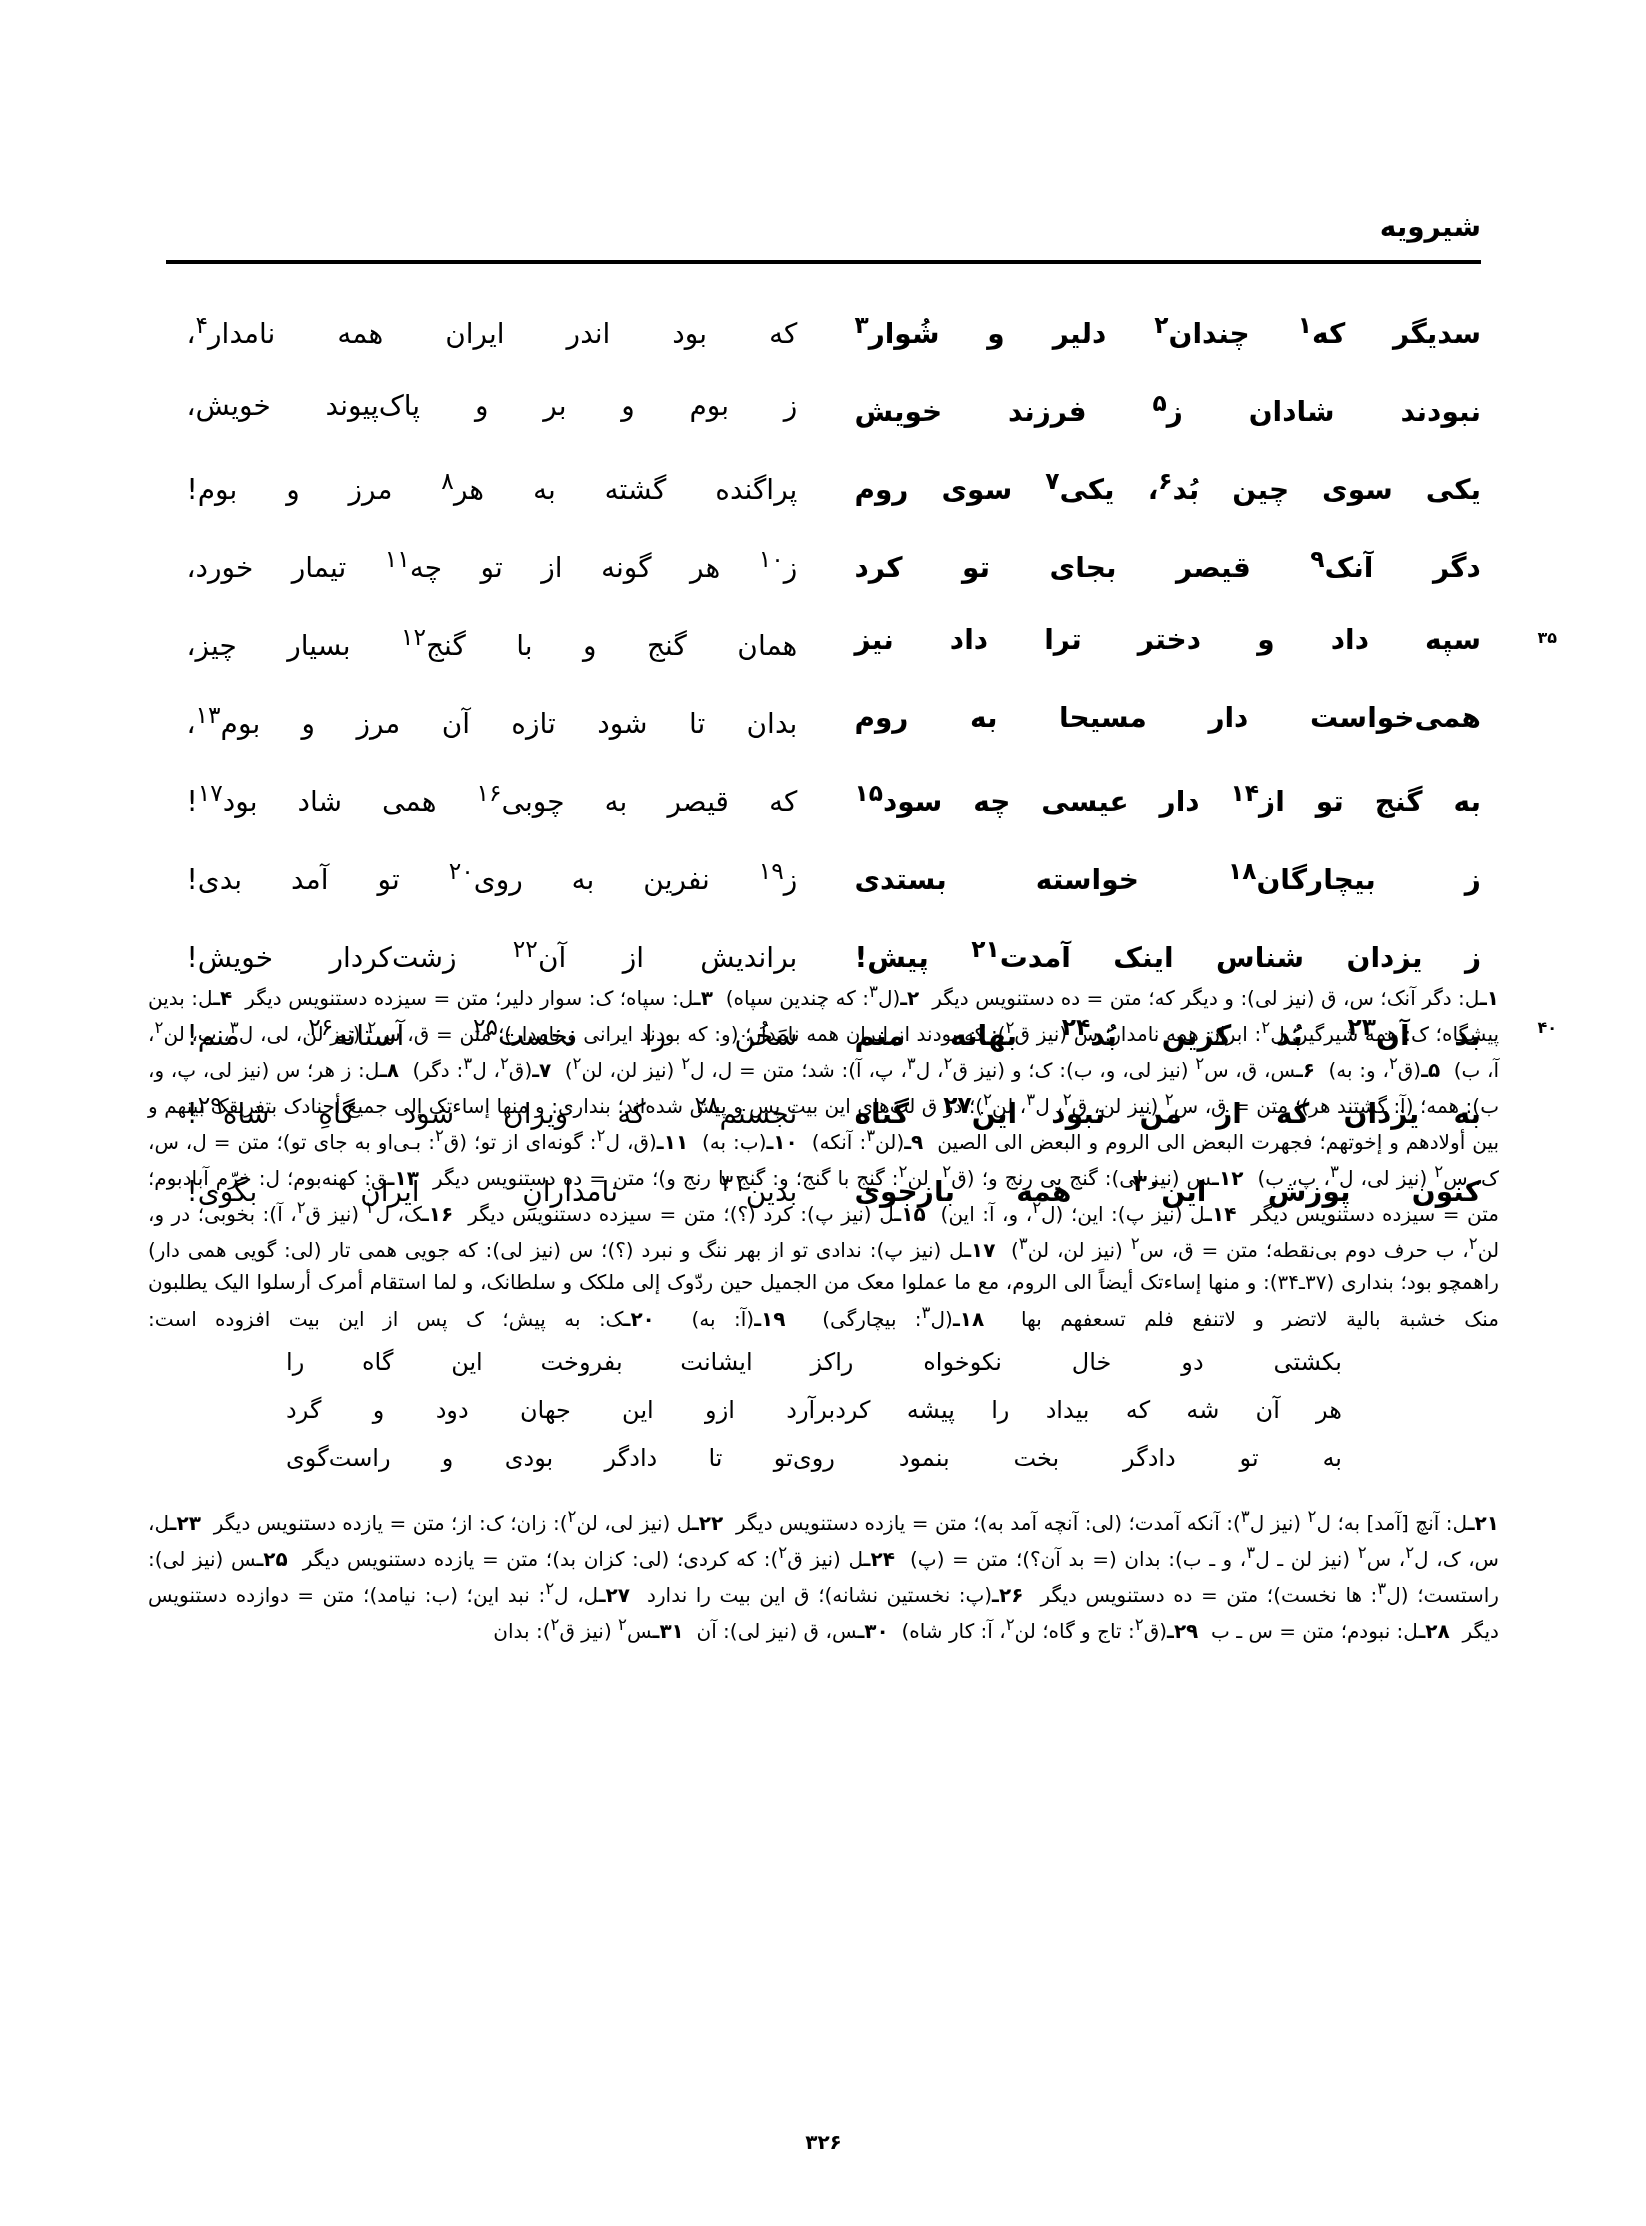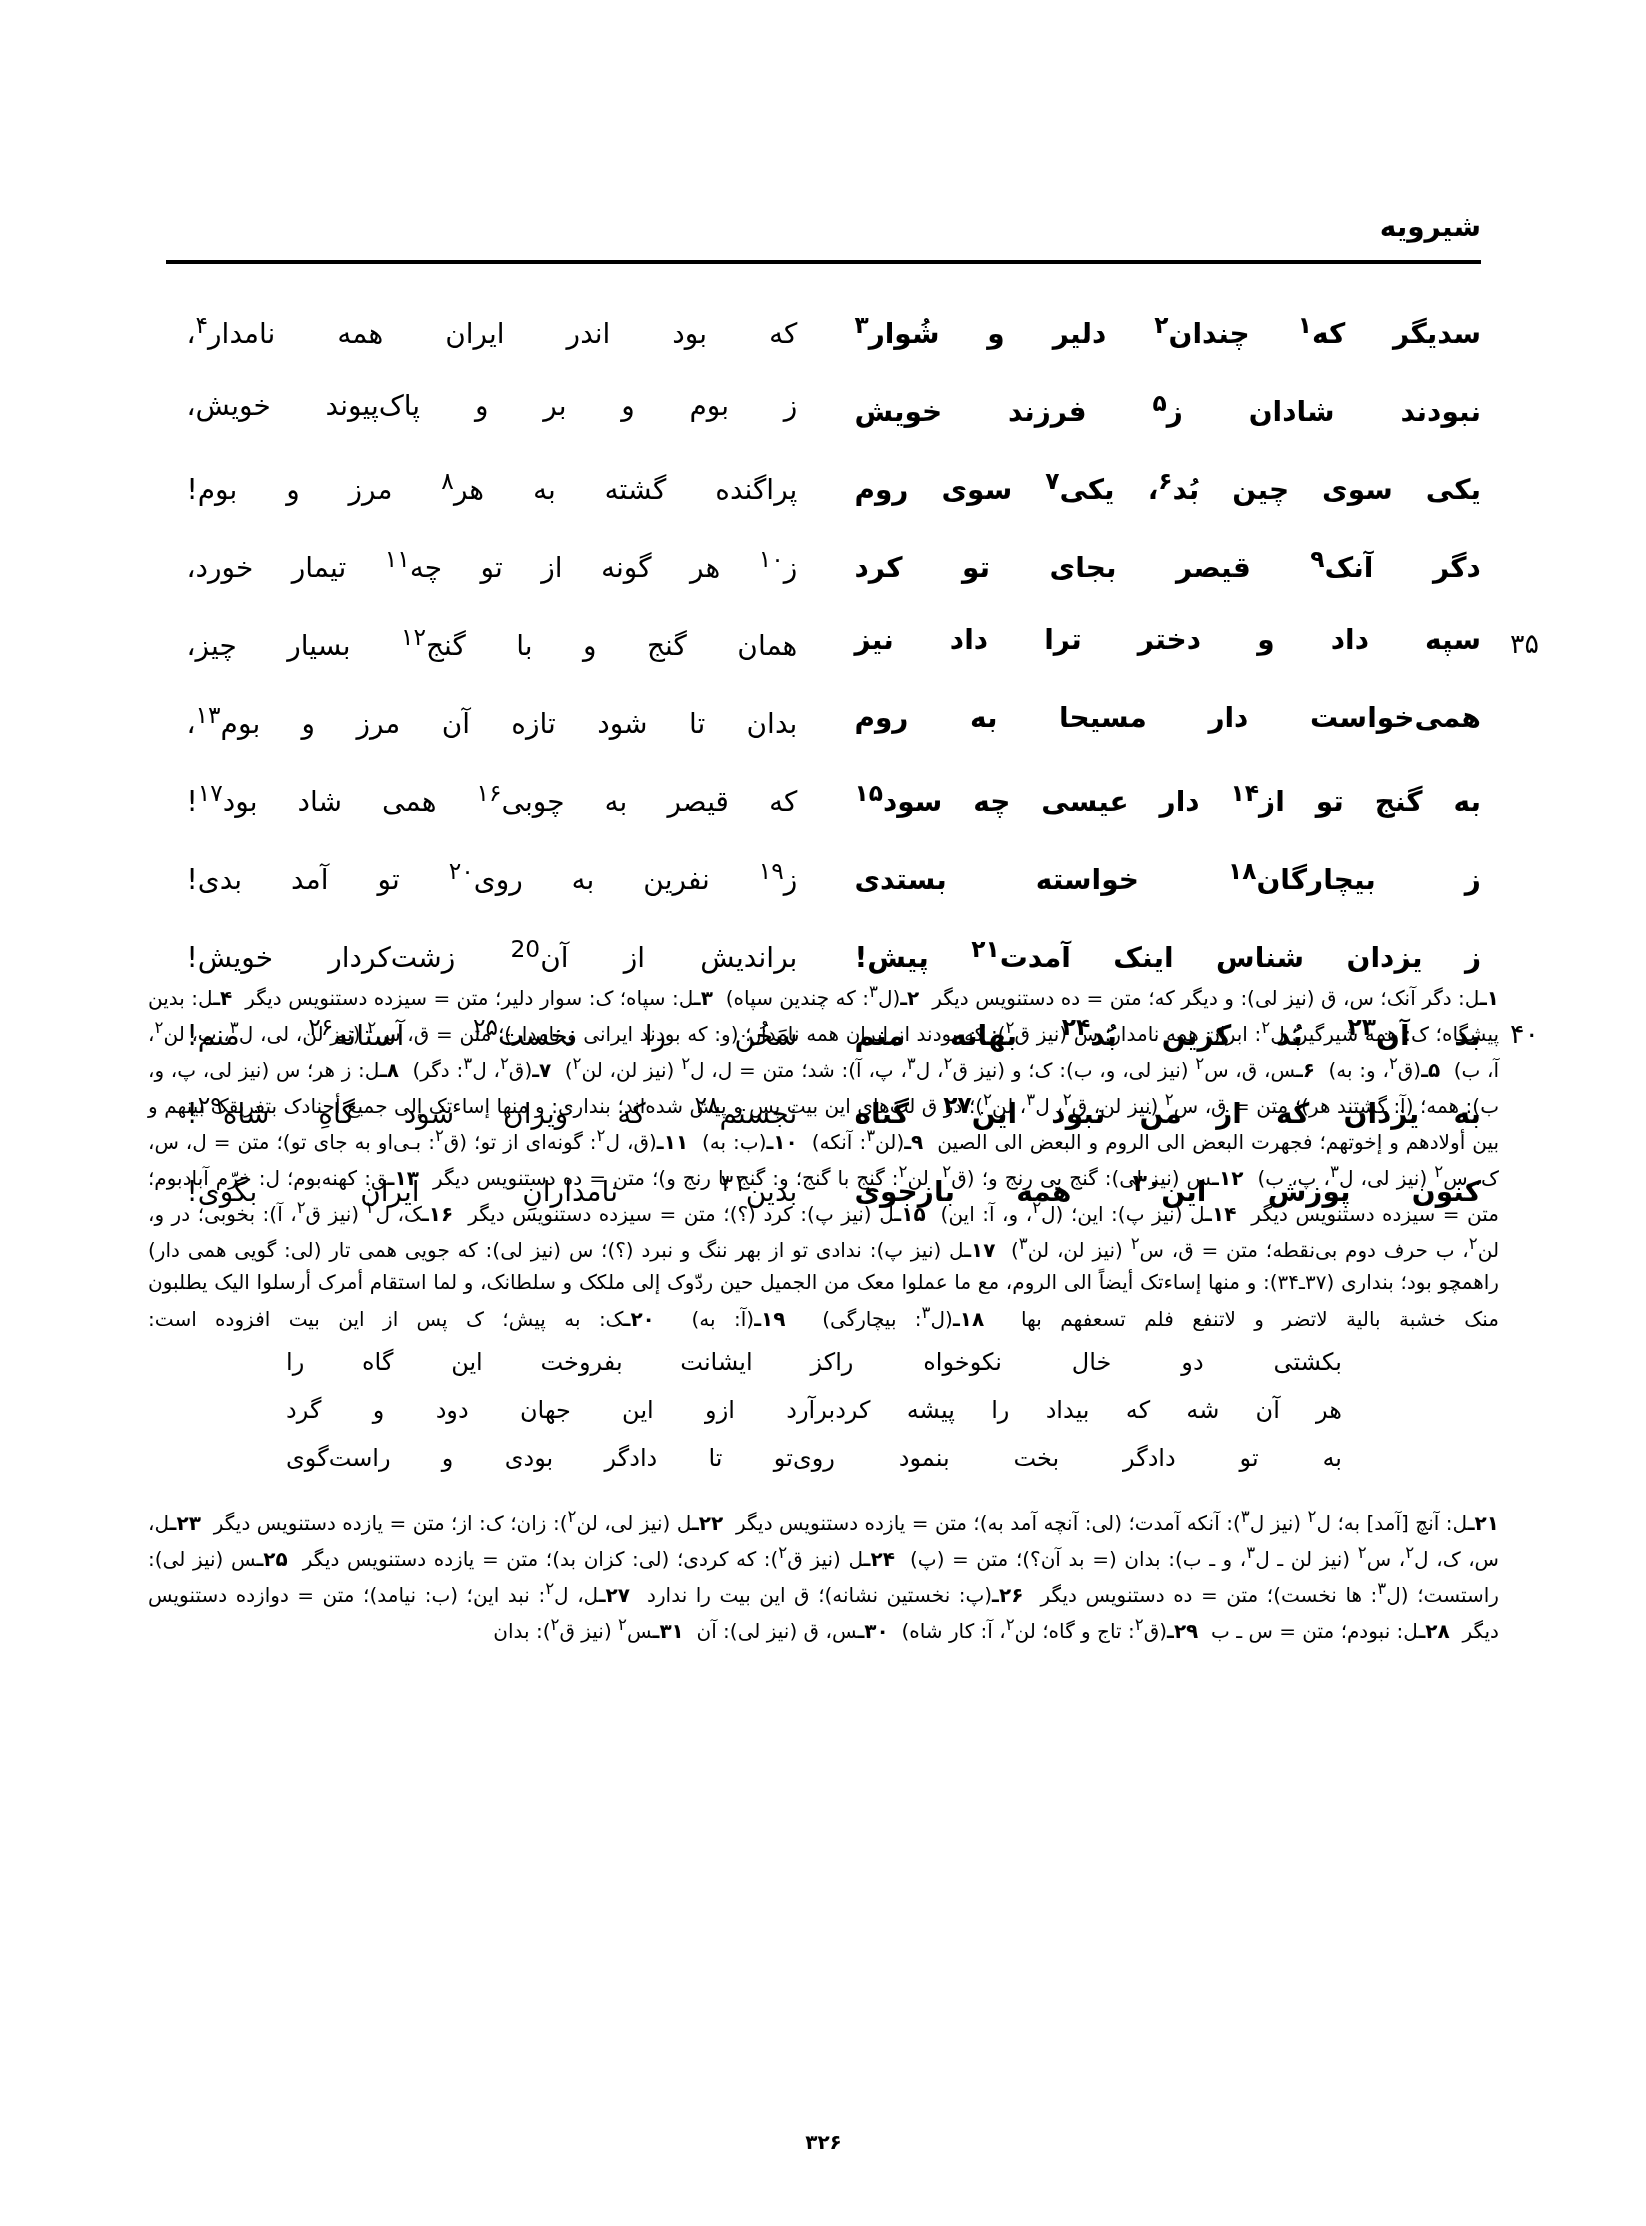--- a/index.html
+++ b/index.html
@@ -53,23 +53,23 @@
     height:78px;
     display:flex;
     flex-direction:row;
     align-items:flex-start;
   }
   .verse-num{
     position:absolute;
     right:-76px;
     top:13px;
     width:65px;
-    text-align:center;
-    font-size:27px;
-    font-weight:normal;
+    text-align:right;
+    font-size:16px;
+    font-weight:bold;
     line-height:1;
   }
   .hemistich{
     box-sizing:border-box;
     font-size:28px;
     line-height:1.15;
     padding-top:7.4px;
     white-space:nowrap;
     direction:rtl;
     margin-left:15px;
@@ -222,21 +222,21 @@
         </div>
         <div class="hemistich left">
           <span class="inner">ز<sup>۱۹</sup> نفرین به روی<sup>۲۰</sup> تو آمد بدی!</span>
         </div>
       </div>
       <div class="verse-row">
         <div class="hemistich right">
           <span class="inner">ز یزدان شناس اینک آمدت<sup>۲۱</sup> پیش!</span>
         </div>
         <div class="hemistich left">
-          <span class="inner">برانديش از آن<sup>20</sup> زشت‌کردار خویش!</span>
+          <span class="inner">برانديش از آن<sup>۲۲</sup> زشت‌کردار خویش!</span>
         </div>
       </div>
       <div class="verse-row">
         <div class="verse-num">۴۰</div>
         <div class="hemistich right">
           <span class="inner">بد آن<sup>۲۳</sup> بُد کزین بُد<sup>۲۴</sup> بهانه منم</span>
         </div>
         <div class="hemistich left">
           <span class="inner">سَخُن را نخست<sup>۲۵</sup> آستانه<sup>۲۶</sup> منم!</span>
         </div>

